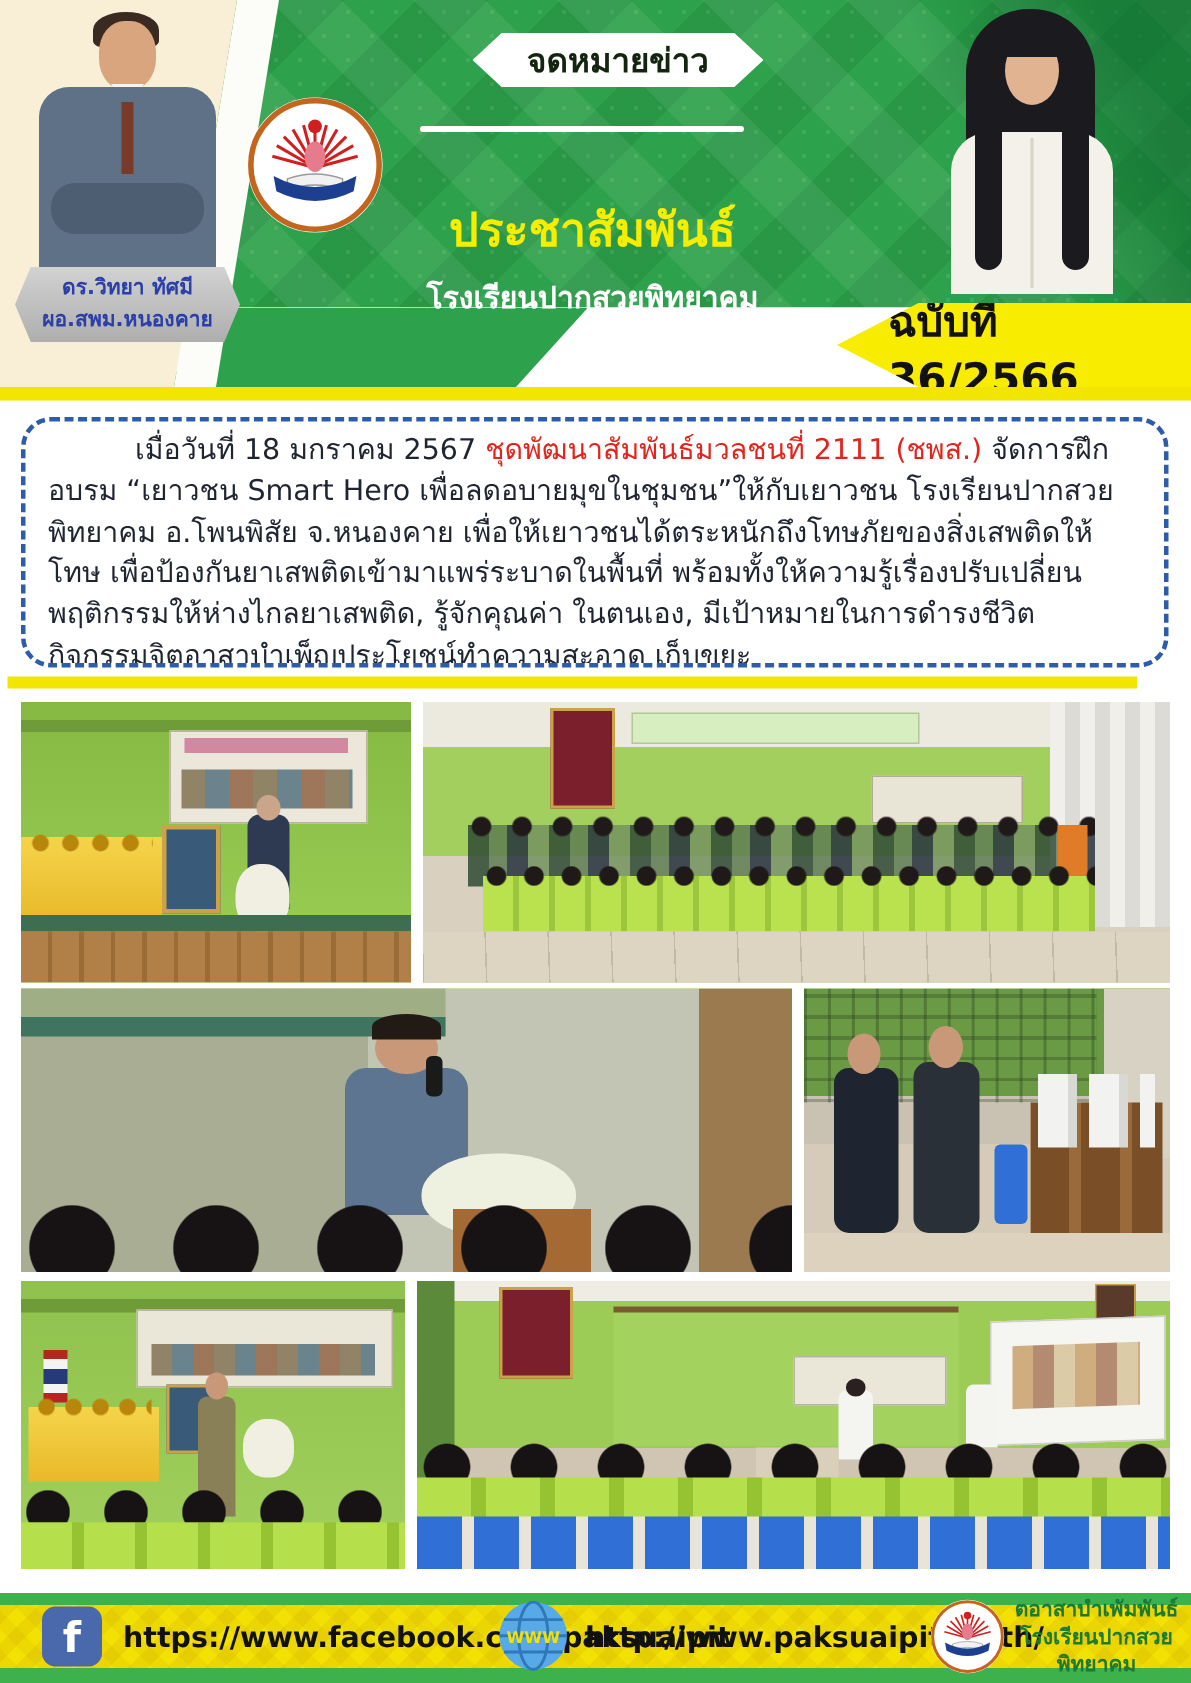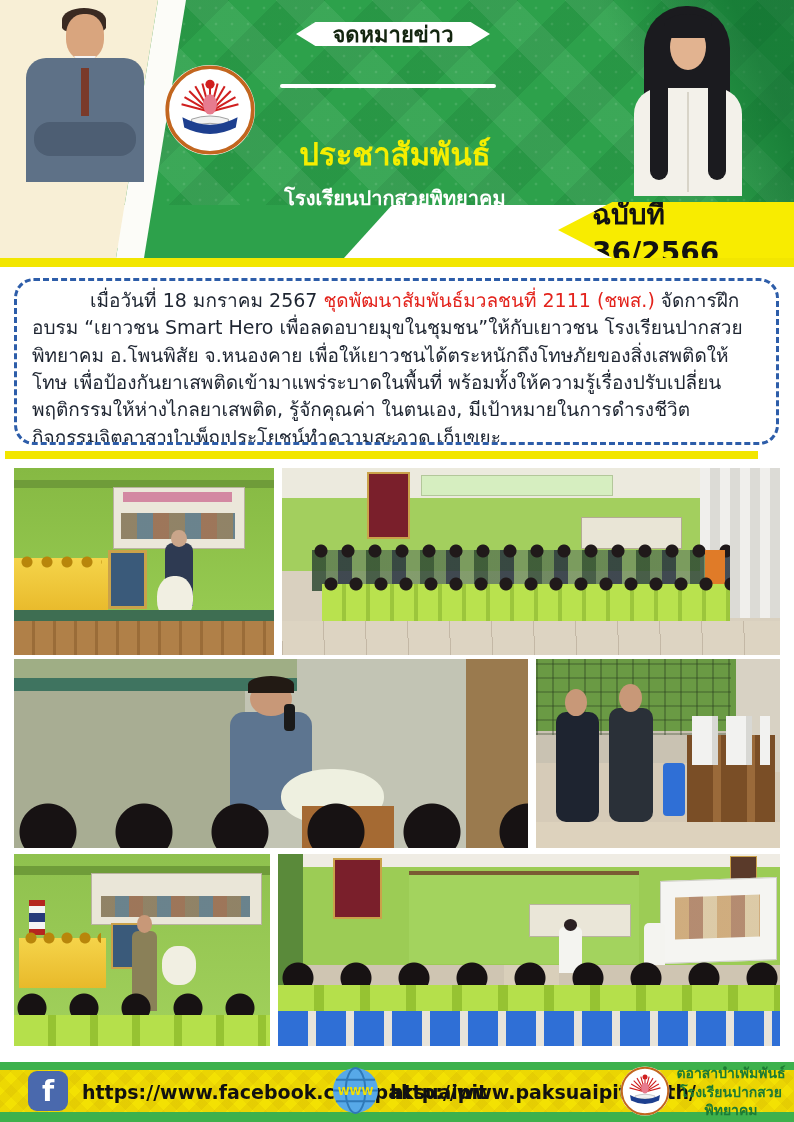--- a/index.html
+++ b/index.html
@@ -17,21 +17,21 @@
     background-size:auto,auto,auto,16px 16px;}
   .white-strip{left:0;top:205px;width:794px;height:53px;background:#ffffff;}
   .green-bl{left:0;top:205px;width:794px;height:53px;background:#2da14b;
     clip-path:polygon(150px 0,392px 0,344px 53px,110px 53px);}
   .beige-panel{left:0;top:0;width:200px;height:258px;background:#f8efd6;
     clip-path:polygon(0 0,158px 0,116px 258px,0 258px);z-index:4;}
   .white-slash{left:0;top:0;width:200px;height:258px;background:#fcfcf8;
     clip-path:polygon(158px 0,186px 0,144px 258px,116px 258px);z-index:3;}
   .yellow-rule{left:0;top:258px;width:794px;height:9px;background:#f2e600;}
 
-  .badge{left:296px;top:22px;width:194px;height:24px;background:#ffffff;z-index:5;
+  .badge{left:315px;top:22px;width:194px;height:36px;background:#ffffff;z-index:5;
     clip-path:polygon(10% 0,90% 0,100% 50%,90% 100%,10% 100%,0 50%);
     display:flex;align-items:center;justify-content:center;
     font-weight:bold;font-size:22px;color:#13250f;}
   .title-rule{left:280px;top:84px;width:216px;height:4px;background:#ffffff;border-radius:2px;z-index:5;}
   .title-block{left:222px;top:98px;width:346px;text-align:center;z-index:5;margin-top:40px;}
   .main-title{font-size:31px;font-weight:bold;color:#f5ee00;line-height:1.05;margin:0;}
   .school-name{font-size:20px;font-weight:bold;color:#ffffff;margin-top:16px;line-height:1.1;}
   .district{font-size:16px;color:#ffffff;margin-top:3px;line-height:1.2;}
 
   .caption{background:linear-gradient(#d2d2d2,#aeaeae);z-index:6;
@@ -129,20 +129,24 @@
   <div class="abs yellow-rule"></div>
 
   <div class="abs man-box">
     <div class="abs" style="left:54px;top:2px;width:44px;height:24px;background:#3a2a22;border-radius:50% 50% 20% 20%;"></div>
     <div class="abs" style="left:58px;top:8px;width:38px;height:46px;background:#d9a57e;border-radius:45%;"></div>
     <div class="abs" style="left:66px;top:50px;width:22px;height:16px;background:#f4f4f4;clip-path:polygon(0 0,100% 0,50% 100%);"></div>
     <div class="abs" style="left:18px;top:52px;width:118px;height:124px;background:#5e7187;border-radius:20px 20px 0 0;"></div>
     <div class="abs" style="left:26px;top:116px;width:102px;height:34px;background:#4d5e73;border-radius:16px;"></div>
     <div class="abs" style="left:73px;top:62px;width:8px;height:48px;background:#7a3a2a;"></div>
   </div>
+  <div class="abs caption cap-left">
+    <div>ดร.วิทยา ทัศมี</div>
+    <div>ผอ.สพม.หนองคาย</div>
+  </div>
 
   <div class="abs logo-circle">
     <svg width="96" height="92" viewBox="0 0 100 100">
         <use href="#crest"></use>
       </svg>
   </div>
 
   <div class="abs badge">
     <span>จดหมายข่าว</span>
   </div>

